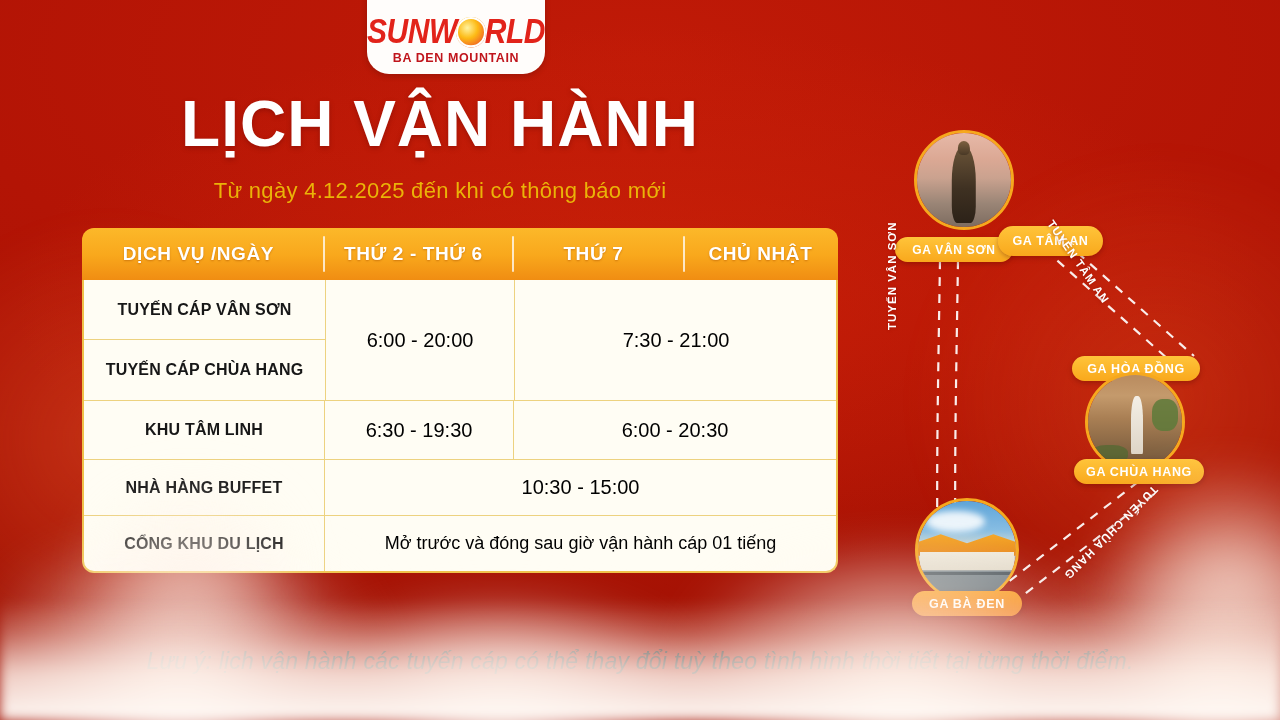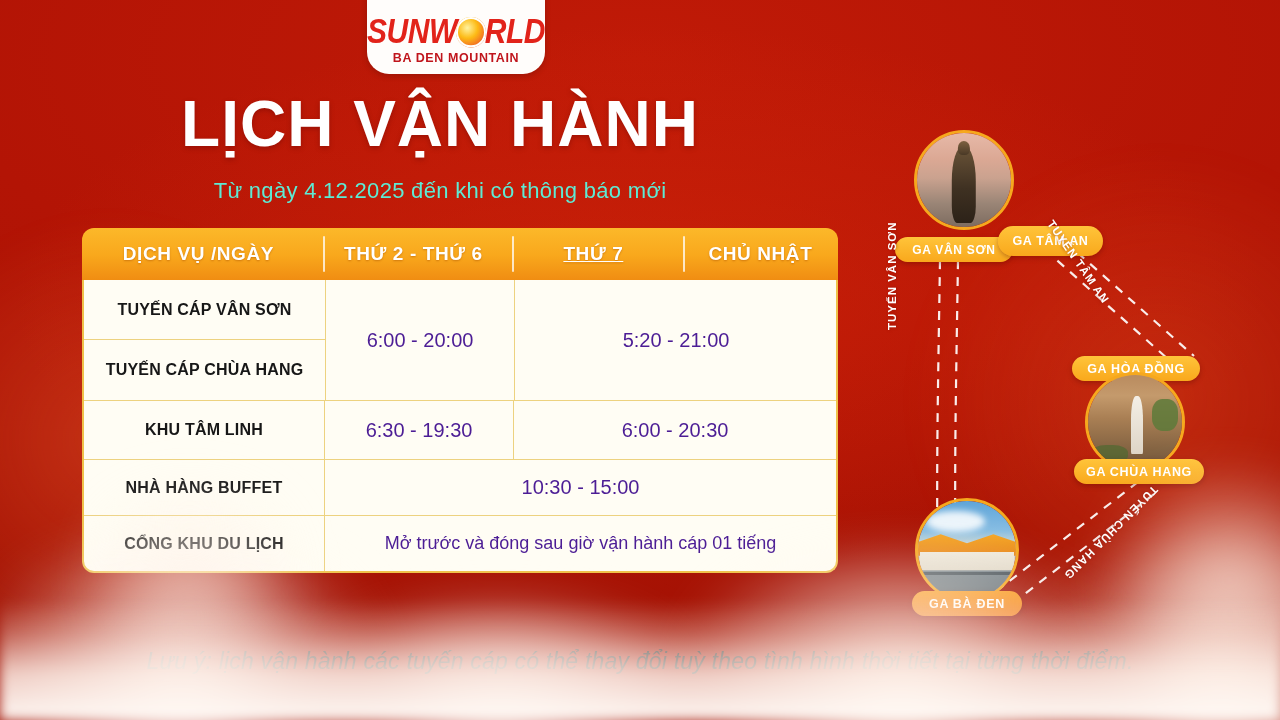--- a/index.html
+++ b/index.html
@@ -75,21 +75,21 @@
 
   
   .title{
     position:absolute;left:0;top:92px;width:880px;text-align:center;
     color:#fff;font-weight:bold;font-size:64px;letter-spacing:1px;line-height:1;
     font-family:"Liberation Sans",sans-serif;
     text-shadow:0 2px 5px rgba(90,0,0,.35);
   }
   .subtitle{
     position:absolute;left:0;top:178px;width:880px;text-align:center;
-    color:#5eead4;font-size:22px;letter-spacing:.3px;
+    color:#eab308;font-size:22px;letter-spacing:.3px;
   }
 
   
   .table-wrap{position:absolute;left:82px;top:228px;width:756px;}
   .thead{
     display:flex;height:52px;align-items:stretch;
     background:linear-gradient(to bottom,#fcb82a 0%,#f9a81c 52%,#f08d12 100%);
     border-radius:12px 12px 0 0;
     box-shadow:0 2px 0 rgba(150,60,0,.25);
     overflow:hidden;
@@ -100,42 +100,42 @@
     color:#fff;font-weight:bold;font-size:19px;letter-spacing:.6px;
     text-shadow:0 1px 2px rgba(160,70,0,.45);
     position:relative;
   }
   .th + .th::before{
     content:"";position:absolute;left:0;top:8px;bottom:8px;width:2px;
     background:rgba(255,255,255,.75);border-radius:2px;
   }
   .c-svc{width:243px;}
   .c-w{width:189px;}
-  .c-sat{width:170px;text-decoration:underline;}
+  .c-sat{width:170px;}
   .c-sun{width:162px;}
 
   .tbody{
     background:#fffdf4;
     border:2px solid #f0c24a;border-top:none;
     border-radius:0 0 12px 12px;
     overflow:hidden;
   }
   .trow{display:flex;border-top:1px solid #edd27f;}
   .trow:first-child{border-top:none;}
   .cell{
     display:flex;align-items:center;justify-content:center;
     box-sizing:border-box;padding:0 8px;text-align:center;
   }
   .cell-svc{
     width:241px;flex:0 0 241px;
     font-weight:bold;font-size:16px;color:#171717;letter-spacing:.2px;
     border-right:1px solid #edd27f;
   }
   .cell-val{
-    font-size:20px;color:#4c1d95;border-right:1px solid #edd27f;
+    font-size:20px;color:#000000;border-right:1px solid #edd27f;
   }
   .cell-val:last-child{border-right:none;}
   .w-week{width:189px;flex:0 0 189px;}
   .w-wend{width:322px;flex:0 0 322px;}
   .w-all{width:511px;flex:0 0 511px;} .h58{height:58px;} .h55{height:55px;}
 
   
   .group{display:flex;border-top:1px solid #edd27f;}
   .group:first-child{border-top:none;align-items:center;}
   .group .svc-stack{width:241px;flex:0 0 241px;border-right:1px solid #edd27f;}
@@ -260,21 +260,21 @@
     </div>
 
     <div class="tbody">
 
       <div class="group">
         <div class="svc-stack">
           <div class="sub">TUYẾN CÁP VÂN SƠN</div>
           <div class="sub">TUYẾN CÁP CHÙA HANG</div>
         </div>
         <div class="cell cell-val w-week" style="height:120px">6:00 - 20:00</div>
-        <div class="cell cell-val w-wend" style="height:120px">5:20 - 21:00</div>
+        <div class="cell cell-val w-wend" style="height:120px">7:30 - 21:00</div>
       </div>
 
 
       <div class="trow h58">
         <div class="cell cell-svc">KHU TÂM LINH</div>
         <div class="cell cell-val w-week">6:30 - 19:30</div>
         <div class="cell cell-val w-wend">6:00 - 20:30</div>
       </div>
 
       <div class="trow h55">

